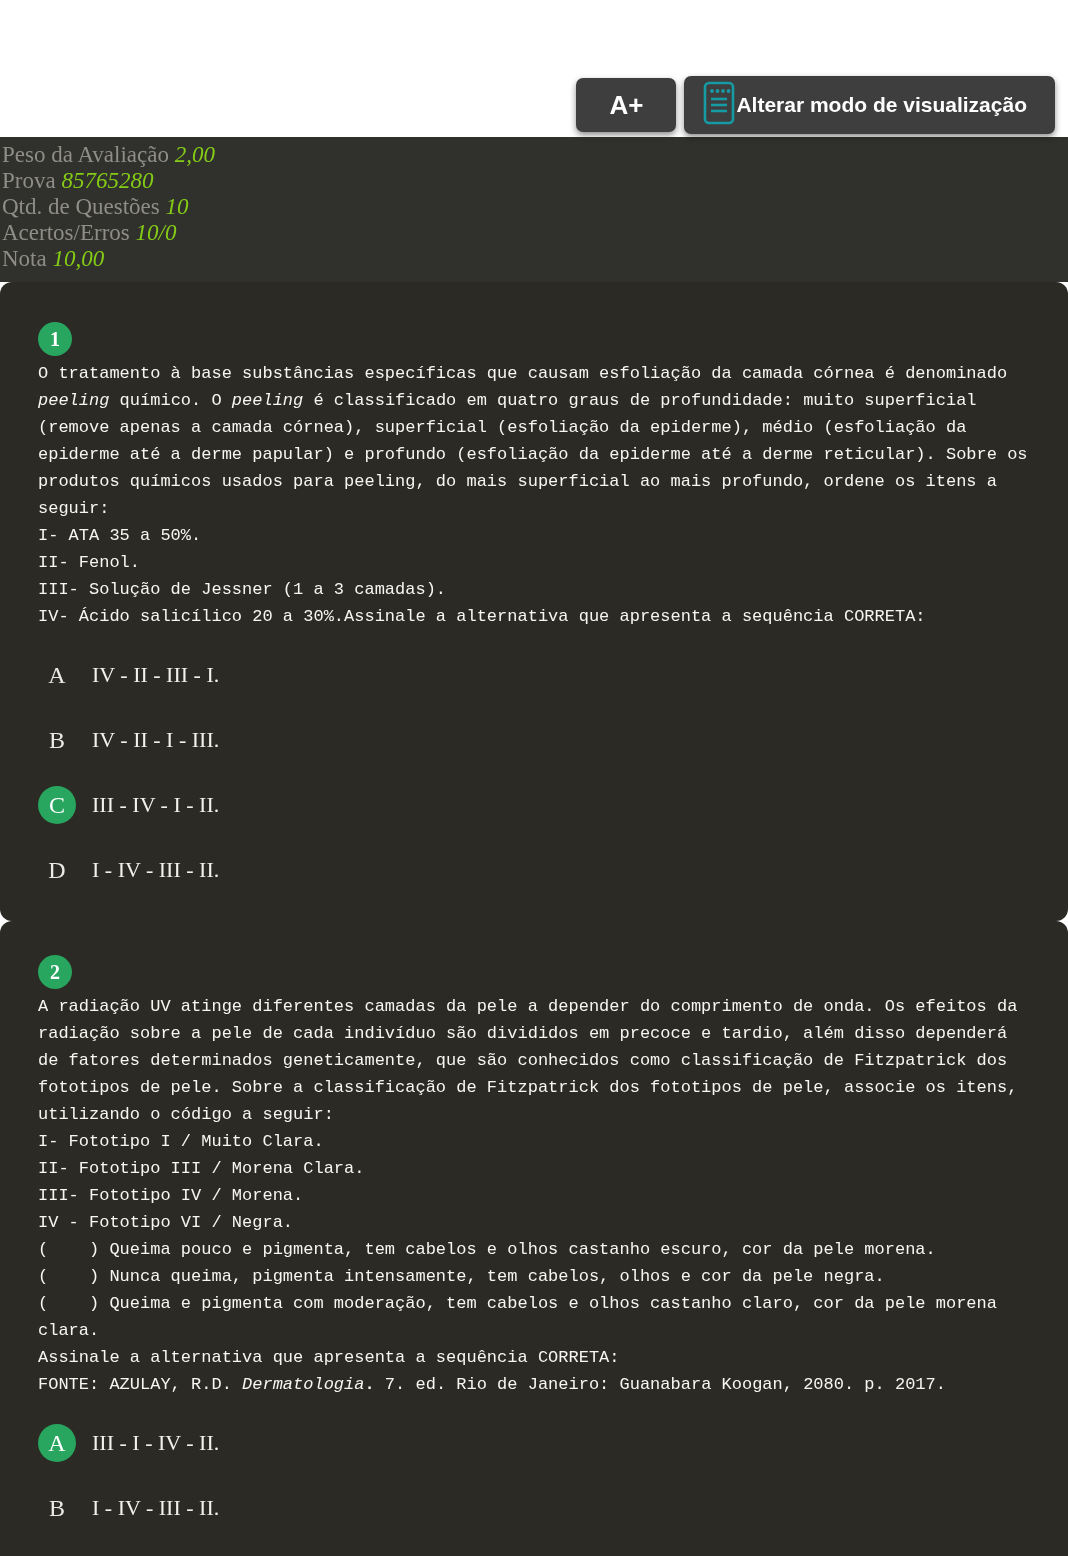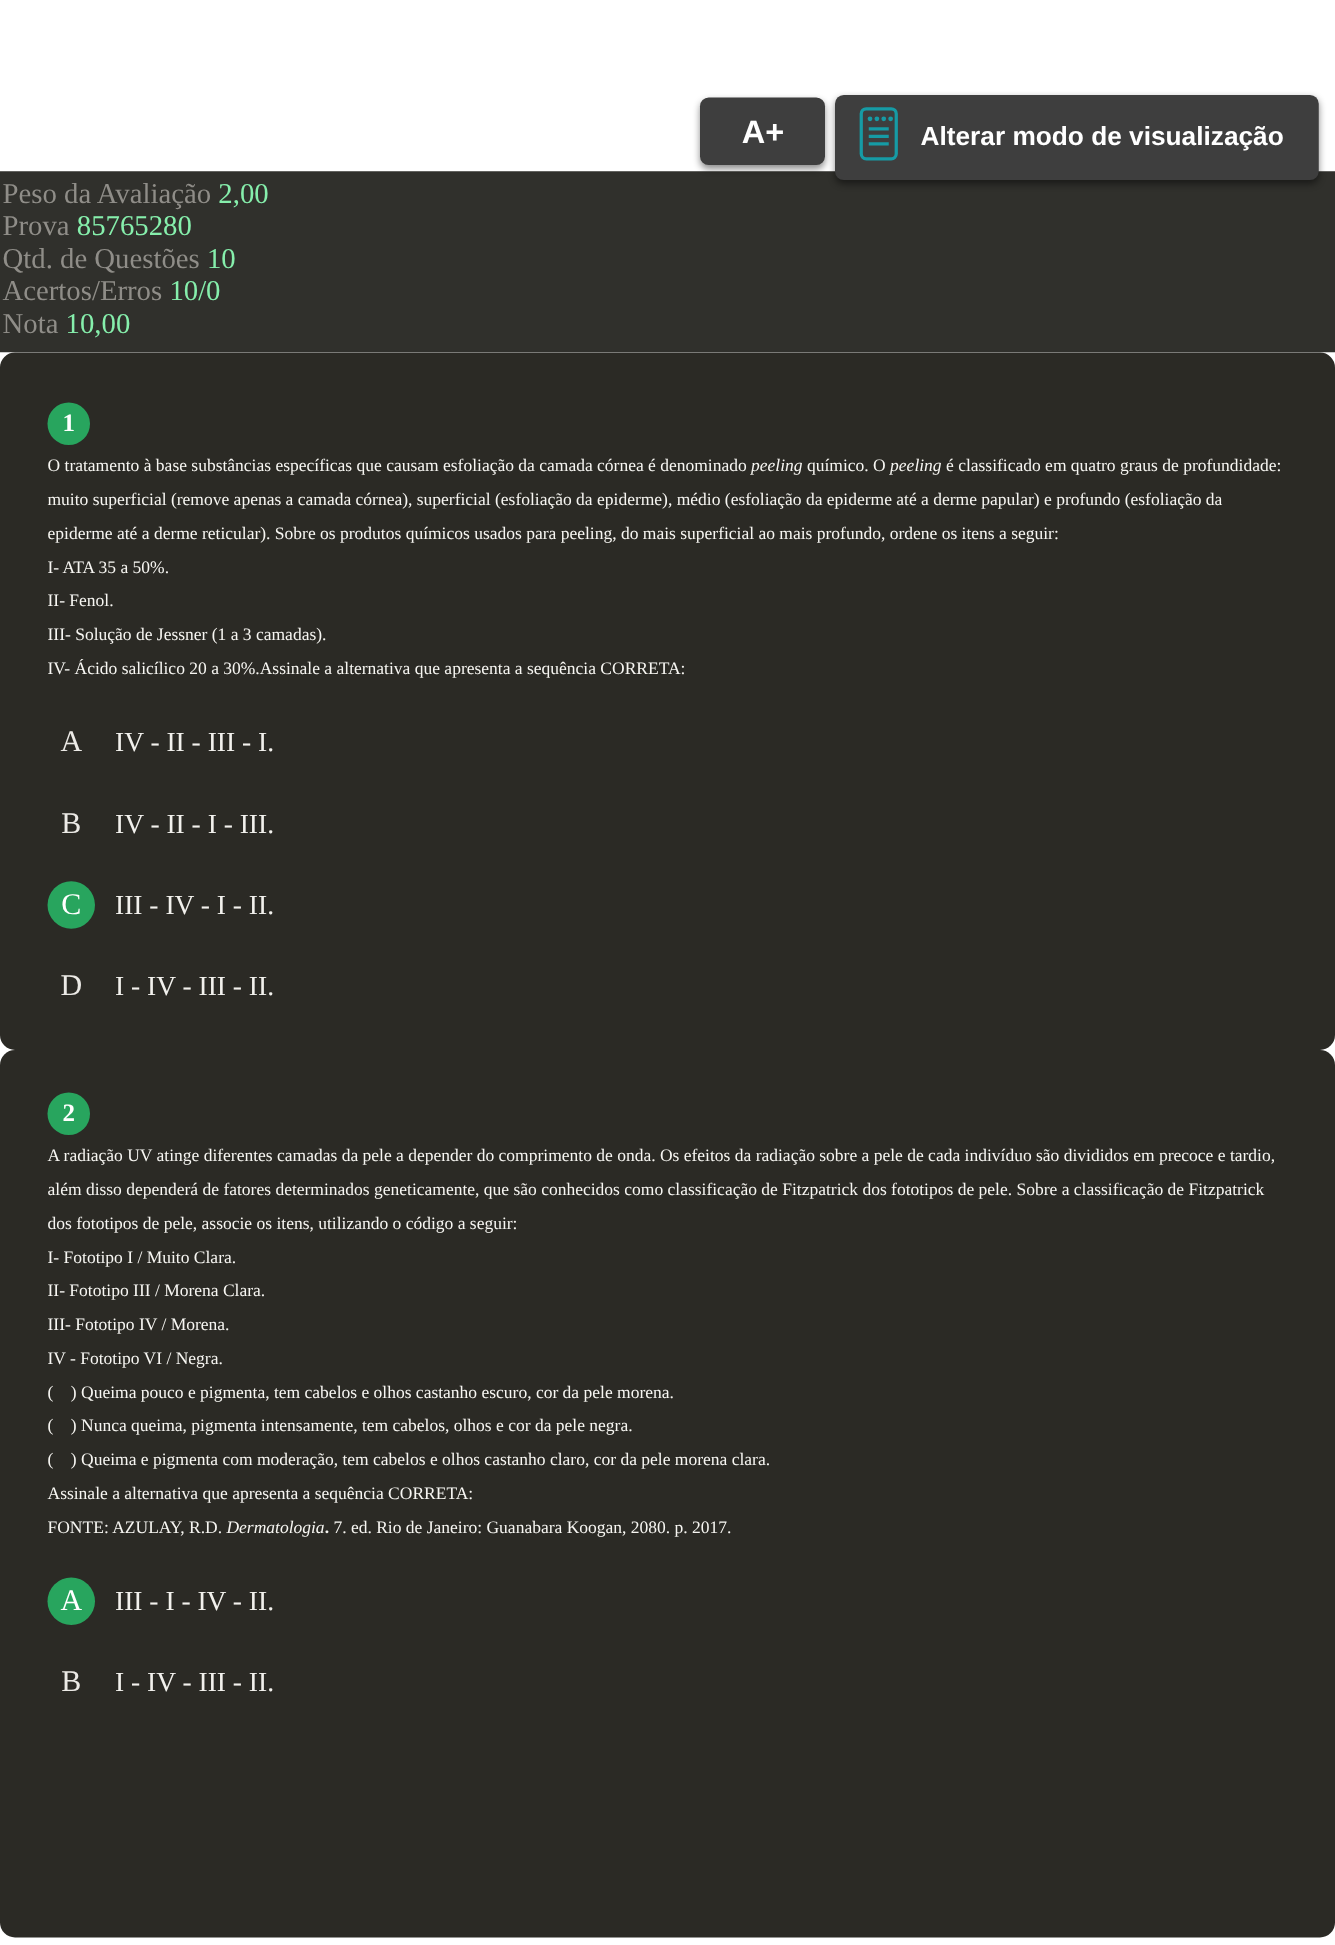--- a/index.html
+++ b/index.html
@@ -29,60 +29,60 @@
     border-radius: 7px;
     box-shadow: 0 3px 6px rgba(0,0,0,.45);
     cursor: pointer;
   }
   .btn-fontsize {
     width: 100px; height: 54px;
     font-size: 26px;
     margin-top: 2px;
   }
   .btn-viewmode {
-    height: 68px;
+    height: 58px;
     font-size: 21px;
     display: flex;
     align-items: center;
-    gap: 16px;
     padding: 0 28px 0 18px;
     text-align: center;
   }
   .viewmode-icon { display: block; }
   
   .info-band {
     background: #30302c;
     padding: 5px 10px 10px 2px;
   }
   .info-row { font-size: 23px; line-height: 26px; }
   .info-label { color: #8f8d88; text-align: right; }
-  .info-value { color: #86efac; }
+  .info-value { color: #84cc16; font-style: italic; }
   
   .cards { background: #ffffff; }
   .card {
     background: #2b2a25;
     border-radius: 12px;
     padding: 40px 38px 32px 38px;
     box-sizing: border-box;
   }
   .card:last-child { min-height: 710px; padding-top: 34px; }
   .q-badge {
     width: 34px; height: 34px;
     border-radius: 50%;
     background: #28a55e;
     color: #ffffff;
     display: flex; align-items: center; justify-content: center;
     font-size: 20px; font-weight: bold;
     margin-bottom: 4px;
   }
   .para {
     color: #f7f6f2;
-    font-size: 14px;
+    font-size: 17px;
     line-height: 27px;
     white-space: pre-wrap;
+    font-family: Liberation Mono, monospace;
   }
   .it { font-style: italic; }
   .bd { font-weight: bold; }
   .options {
     margin-top: 26px;
     display: flex;
     flex-direction: column;
     gap: 27px;
   }
   .opt { display: flex; align-items: center; cursor: pointer; }

